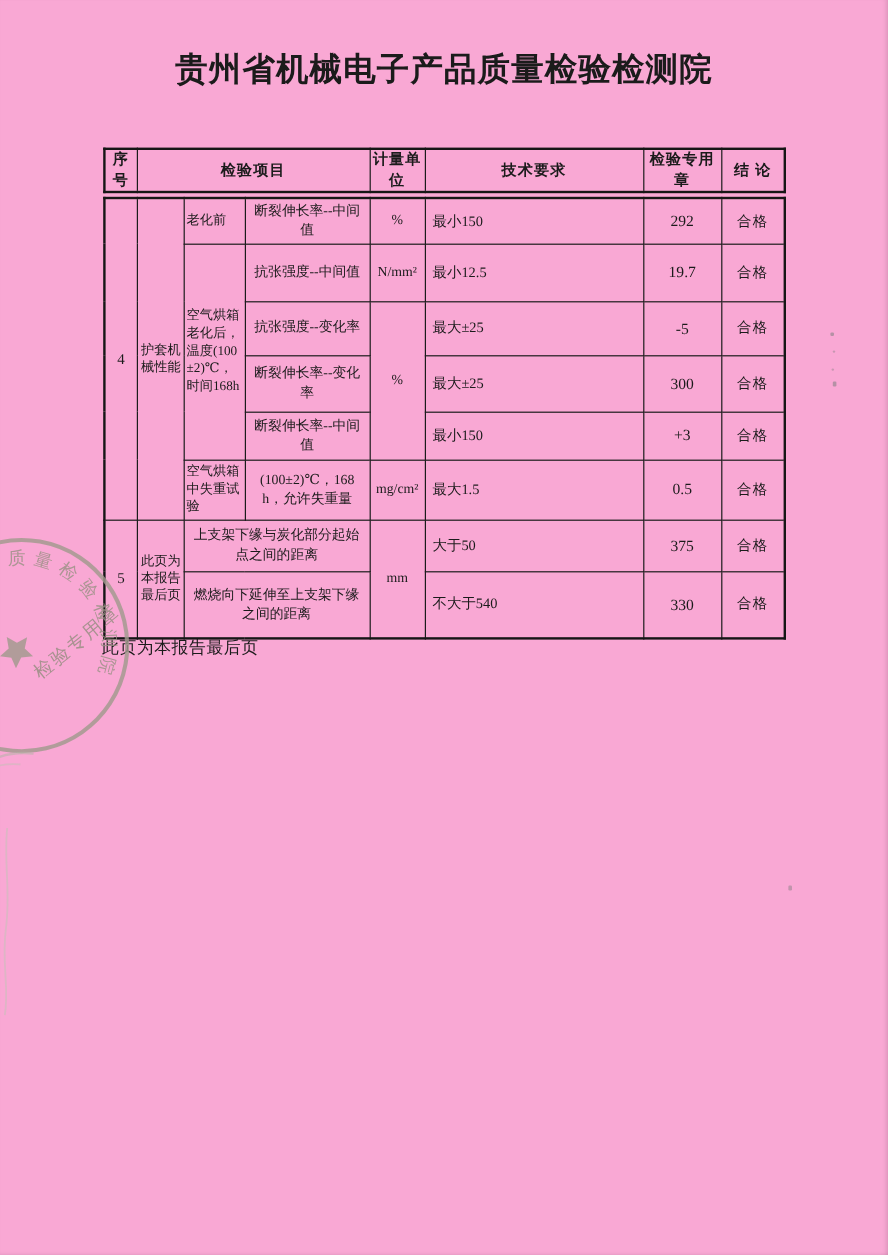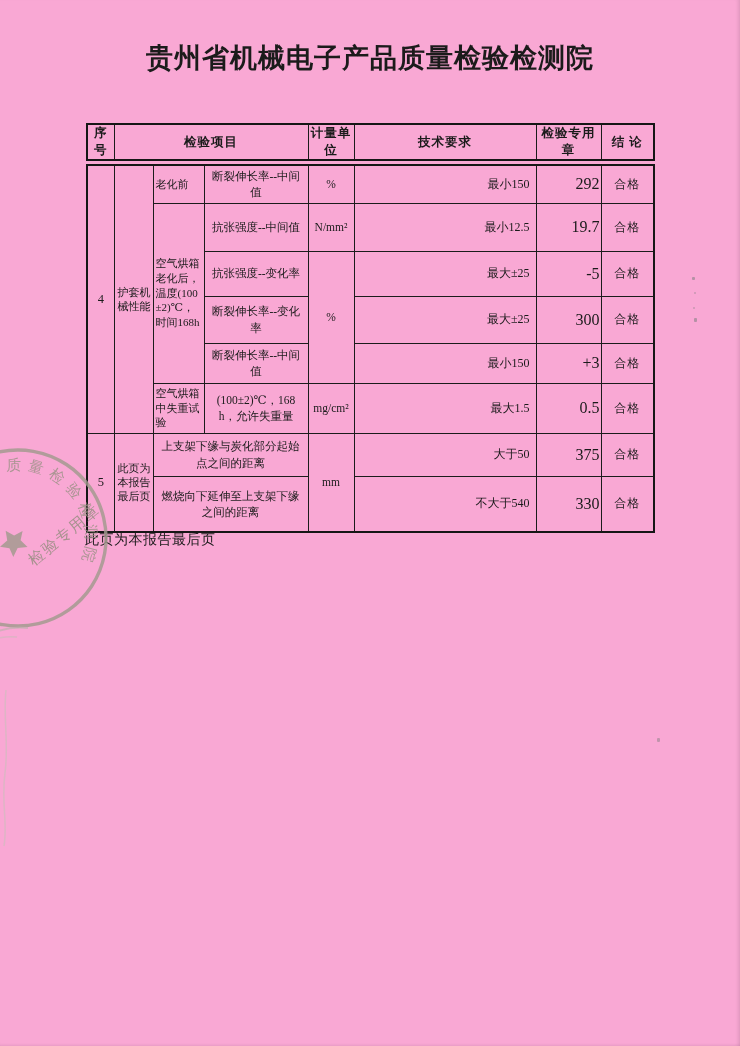--- a/index.html
+++ b/index.html
@@ -23,22 +23,22 @@
     overflow:hidden;word-break:break-all;}
   .t-head{top:123px;}
   .t-head th{height:23px;font-size:12.5px;font-weight:bold;text-align:center;
     letter-spacing:1px;padding:0;}
   .t-body{top:164px;}
   .c-seq{text-align:center;font-size:12.5px;}
   .c-cat{font-size:11px;line-height:1.3;text-align:right;padding:1px 2px;}
   .c-stage{font-size:11px;line-height:1.35;text-align:left;padding:1px 2px;}
   .c-item{font-size:11.5px;line-height:1.4;text-align:center;padding:1px 4px;}
   .c-unit{font-size:11.5px;text-align:center;padding:0 1px;}
-  .c-req{font-size:12px;text-align:right;padding:1px 6px;}
-  .c-res{font-size:16px;text-align:right;}
+  .c-req{font-size:12px;text-align:left;padding:1px 6px;}
+  .c-res{font-size:13px;text-align:center;}
   .c-con{font-size:12px;text-align:center;letter-spacing:1px;}
   .footer-note{position:absolute;top:519px;left:85px;font-size:14px;letter-spacing:.5px;margin-top:12px;}
   .stamp{position:absolute;top:443px;left:-6px;}
   .speck{position:absolute;background:#7d7d7d;border-radius:1px;}
   .sq-left{position:absolute;top:688px;left:0;}
 </style>
 </head>
 <body>
 
 <div class="page">

